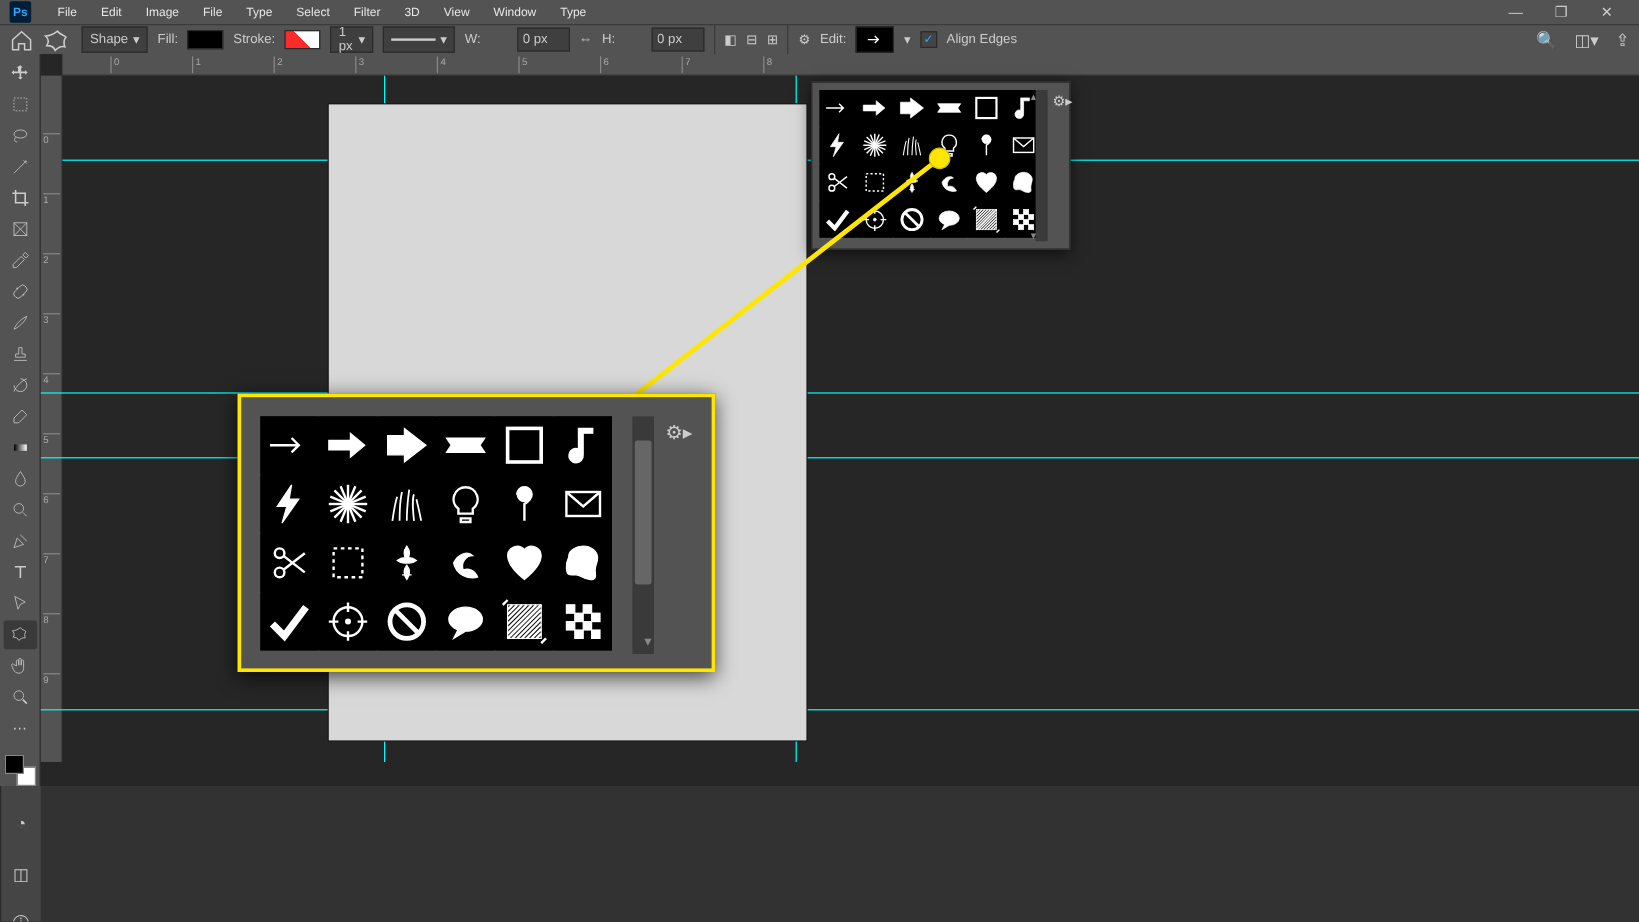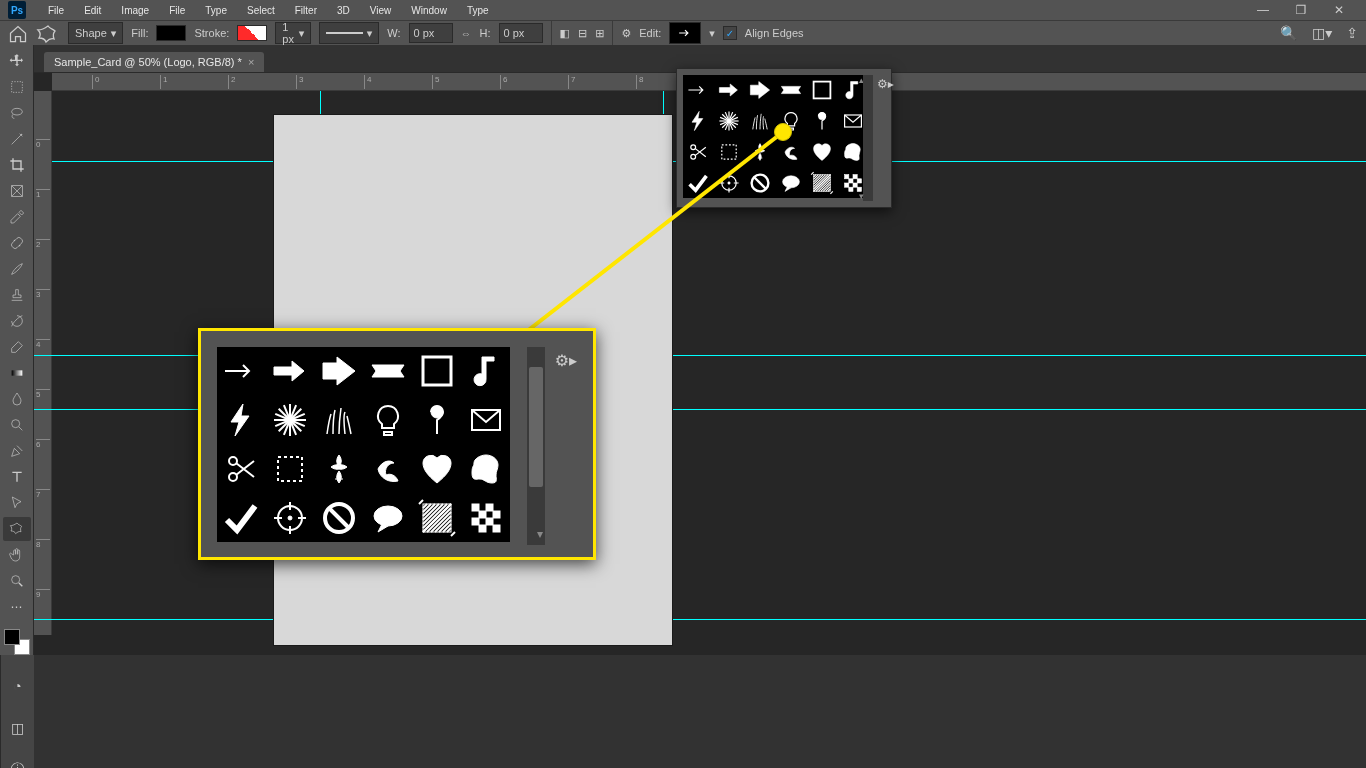--- a/index.html
+++ b/index.html
@@ -13,21 +13,21 @@
 .menubar .spacer { flex: 1; }
 .menubar .win-btn { width: 38px; height: 20px; display: flex; align-items: center; justify-content: center; color: #ccc; }
 
 
 .optbar { height: 38px; background: #535353; border-top: 1px solid #3a3a3a; display: flex; align-items: center; padding: 0 8px; gap: 8px; font-size: 11px; color: #ccc; }
 .optbar .home-icon { width: 20px; height: 18px; color: #ccc; }
 .optbar .tool-icon { width: 24px; height: 20px; color: #31a8ff; }
 .optbar .sel { background: #3f3f3f; border: 1px solid #2a2a2a; padding: 1px 6px; display: flex; align-items: center; gap: 4px; height: 22px; }
 .optbar .swatch { width: 30px; height: 16px; background: #000; border: 1px solid #2a2a2a; }
 .optbar .swatch.red { background: linear-gradient(45deg,#ff2a2a 0 50%,#fff 50% 100%); position:relative; }
-.optbar .inp { width: 44px; height: 20px; background: #3f3f3f; border: 1px solid #2a2a2a; color: #ccc; padding: 0 4px; font-size: 11px; }
+.optbar .inp { width: 44px; height: 20px; background: #3f3f3f; border: 1px solid #2a2a2a; color: #ccc; padding: 0 4px; font-size: 11px; margin-left: 22px; }
 .optbar .divider { width: 1px; height: 24px; background: #3a3a3a; }
 .optbar .chk { width: 14px; height: 14px; background: #444; border:1px solid #2a2a2a; display:inline-flex;align-items:center;justify-content:center;color:#31a8ff;font-size:10px; }
 .optbar .right-icons { margin-left: auto; display: flex; gap: 14px; align-items:center; }
 .optbar .right-icons span { color:#ccc; font-size:14px; }
 .optbar svg { fill: currentColor; stroke: currentColor; }
 
 
 .main { flex: 1; display: flex; background: #323232; }
 
 
@@ -289,26 +289,20 @@
           </svg>
         </div>
       <div class="tool">⋯</div>
       <div class="fgbg">
           <div class="bg"></div>
           <div class="fg"></div>
         </div>
     </div>
 
     <div class="workspace">
-      <div class="tabbar">
-        <div class="tab">
-          <span>Sample_Card @ 50% (Logo, RGB/8) *</span>
-          <span class="close-x">×</span>
-        </div>
-      </div>
       <div class="canvas-wrap">
         <div class="ruler-h">
           <span class="tick" style="left:40px">0</span>
           <span class="tick" style="left:108px">1</span>
           <span class="tick" style="left:176px">2</span>
           <span class="tick" style="left:244px">3</span>
           <span class="tick" style="left:312px">4</span>
           <span class="tick" style="left:380px">5</span>
           <span class="tick" style="left:448px">6</span>
           <span class="tick" style="left:516px">7</span>

